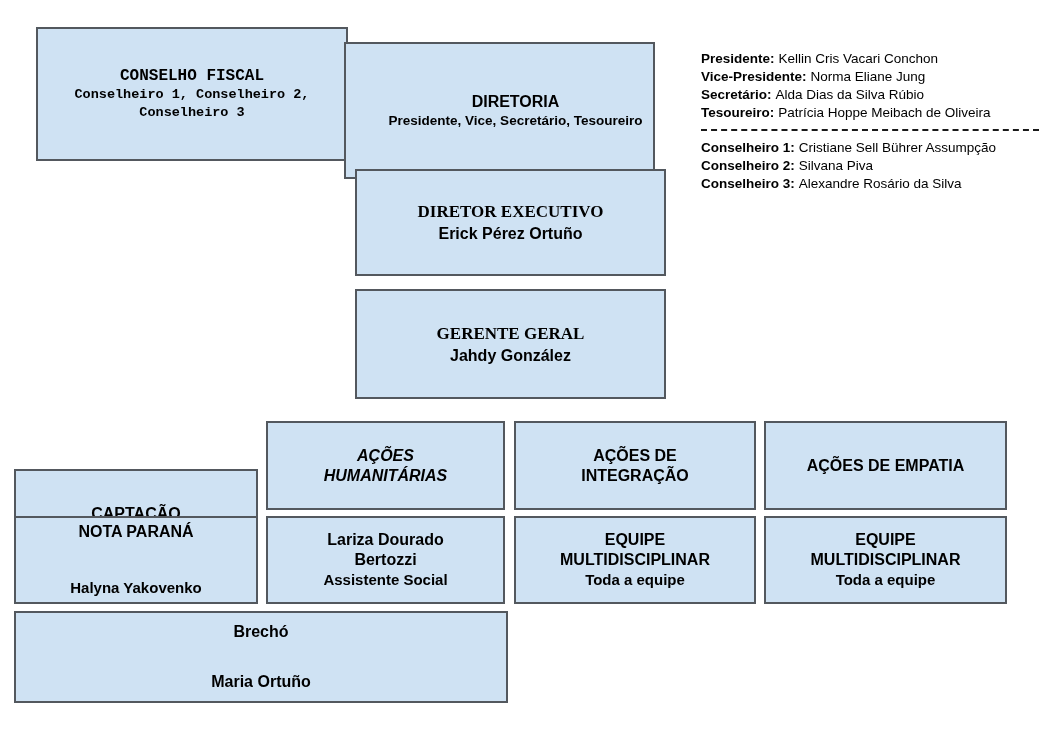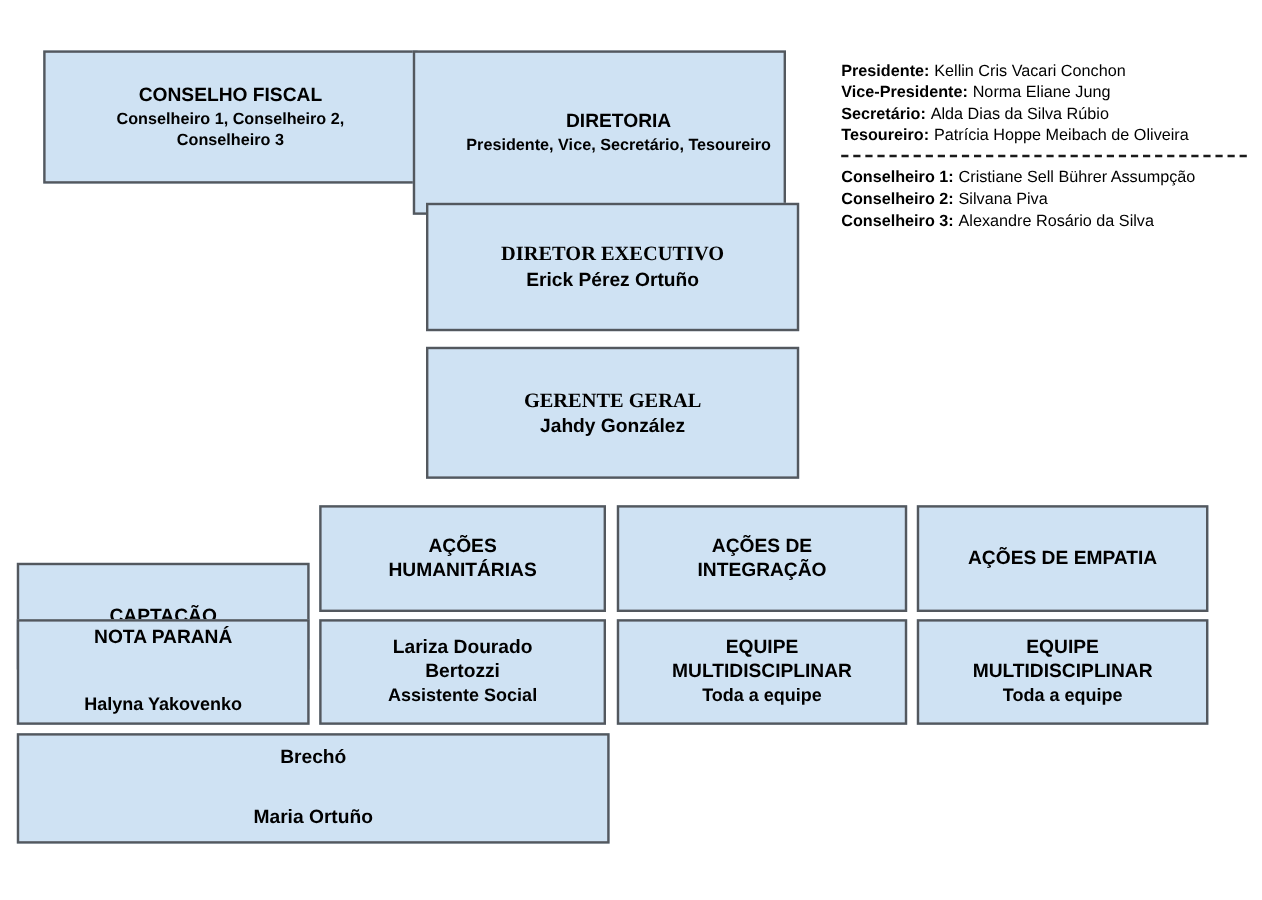--- a/index.html
+++ b/index.html
@@ -63,21 +63,21 @@
     height: 0;
     border-top: 2px dashed #1a1a1a;
     margin: 7px 0 8px 0;
   }
 </style>
 </head>
 <body>
 
 <div class="canvas">
 
-  <div class="org-box size-top" style="left:36px; top:42px; width:312px; height:111px;">
+  <div class="org-box size-top" style="left:36px; top:27px; width:312px; height:134px;font-family:Liberation Mono, monospace;">
     <div class="box-title">CONSELHO FISCAL</div>
     <div class="box-sub">Conselheiro 1, Conselheiro 2,
 Conselheiro 3</div>
   </div>
 
   <div class="org-box size-top" style="left:344px; top:42px; width:311px; height:137px;padding-left:42px;">
     <div class="box-title">DIRETORIA</div>
     <div class="box-sub">Presidente, Vice, Secretário, Tesoureiro</div>
   </div>
 
@@ -88,21 +88,21 @@
 
   <div class="org-box size-exec" style="left:355px; top:289px; width:311px; height:110px;">
     <div class="box-title">GERENTE GERAL</div>
     <div class="box-sub">Jahdy González</div>
   </div>
 
   <div class="org-box size-grid" style="left:14px; top:421px; width:244px; height:89px;margin-top:48px;">
     <div class="box-title">CAPTAÇÃO</div>
   </div>
 
-  <div class="org-box size-grid" style="left:266px; top:421px; width:239px; height:89px;">
+  <div class="org-box size-grid" style="left:266px; top:421px; width:239px; height:89px;font-style:italic;">
     <div class="box-title">AÇÕES
 HUMANITÁRIAS</div>
   </div>
 
   <div class="org-box size-grid" style="left:514px; top:421px; width:242px; height:89px;">
     <div class="box-title">AÇÕES DE
 INTEGRAÇÃO</div>
   </div>
 
   <div class="org-box size-grid" style="left:764px; top:421px; width:243px; height:89px;">

